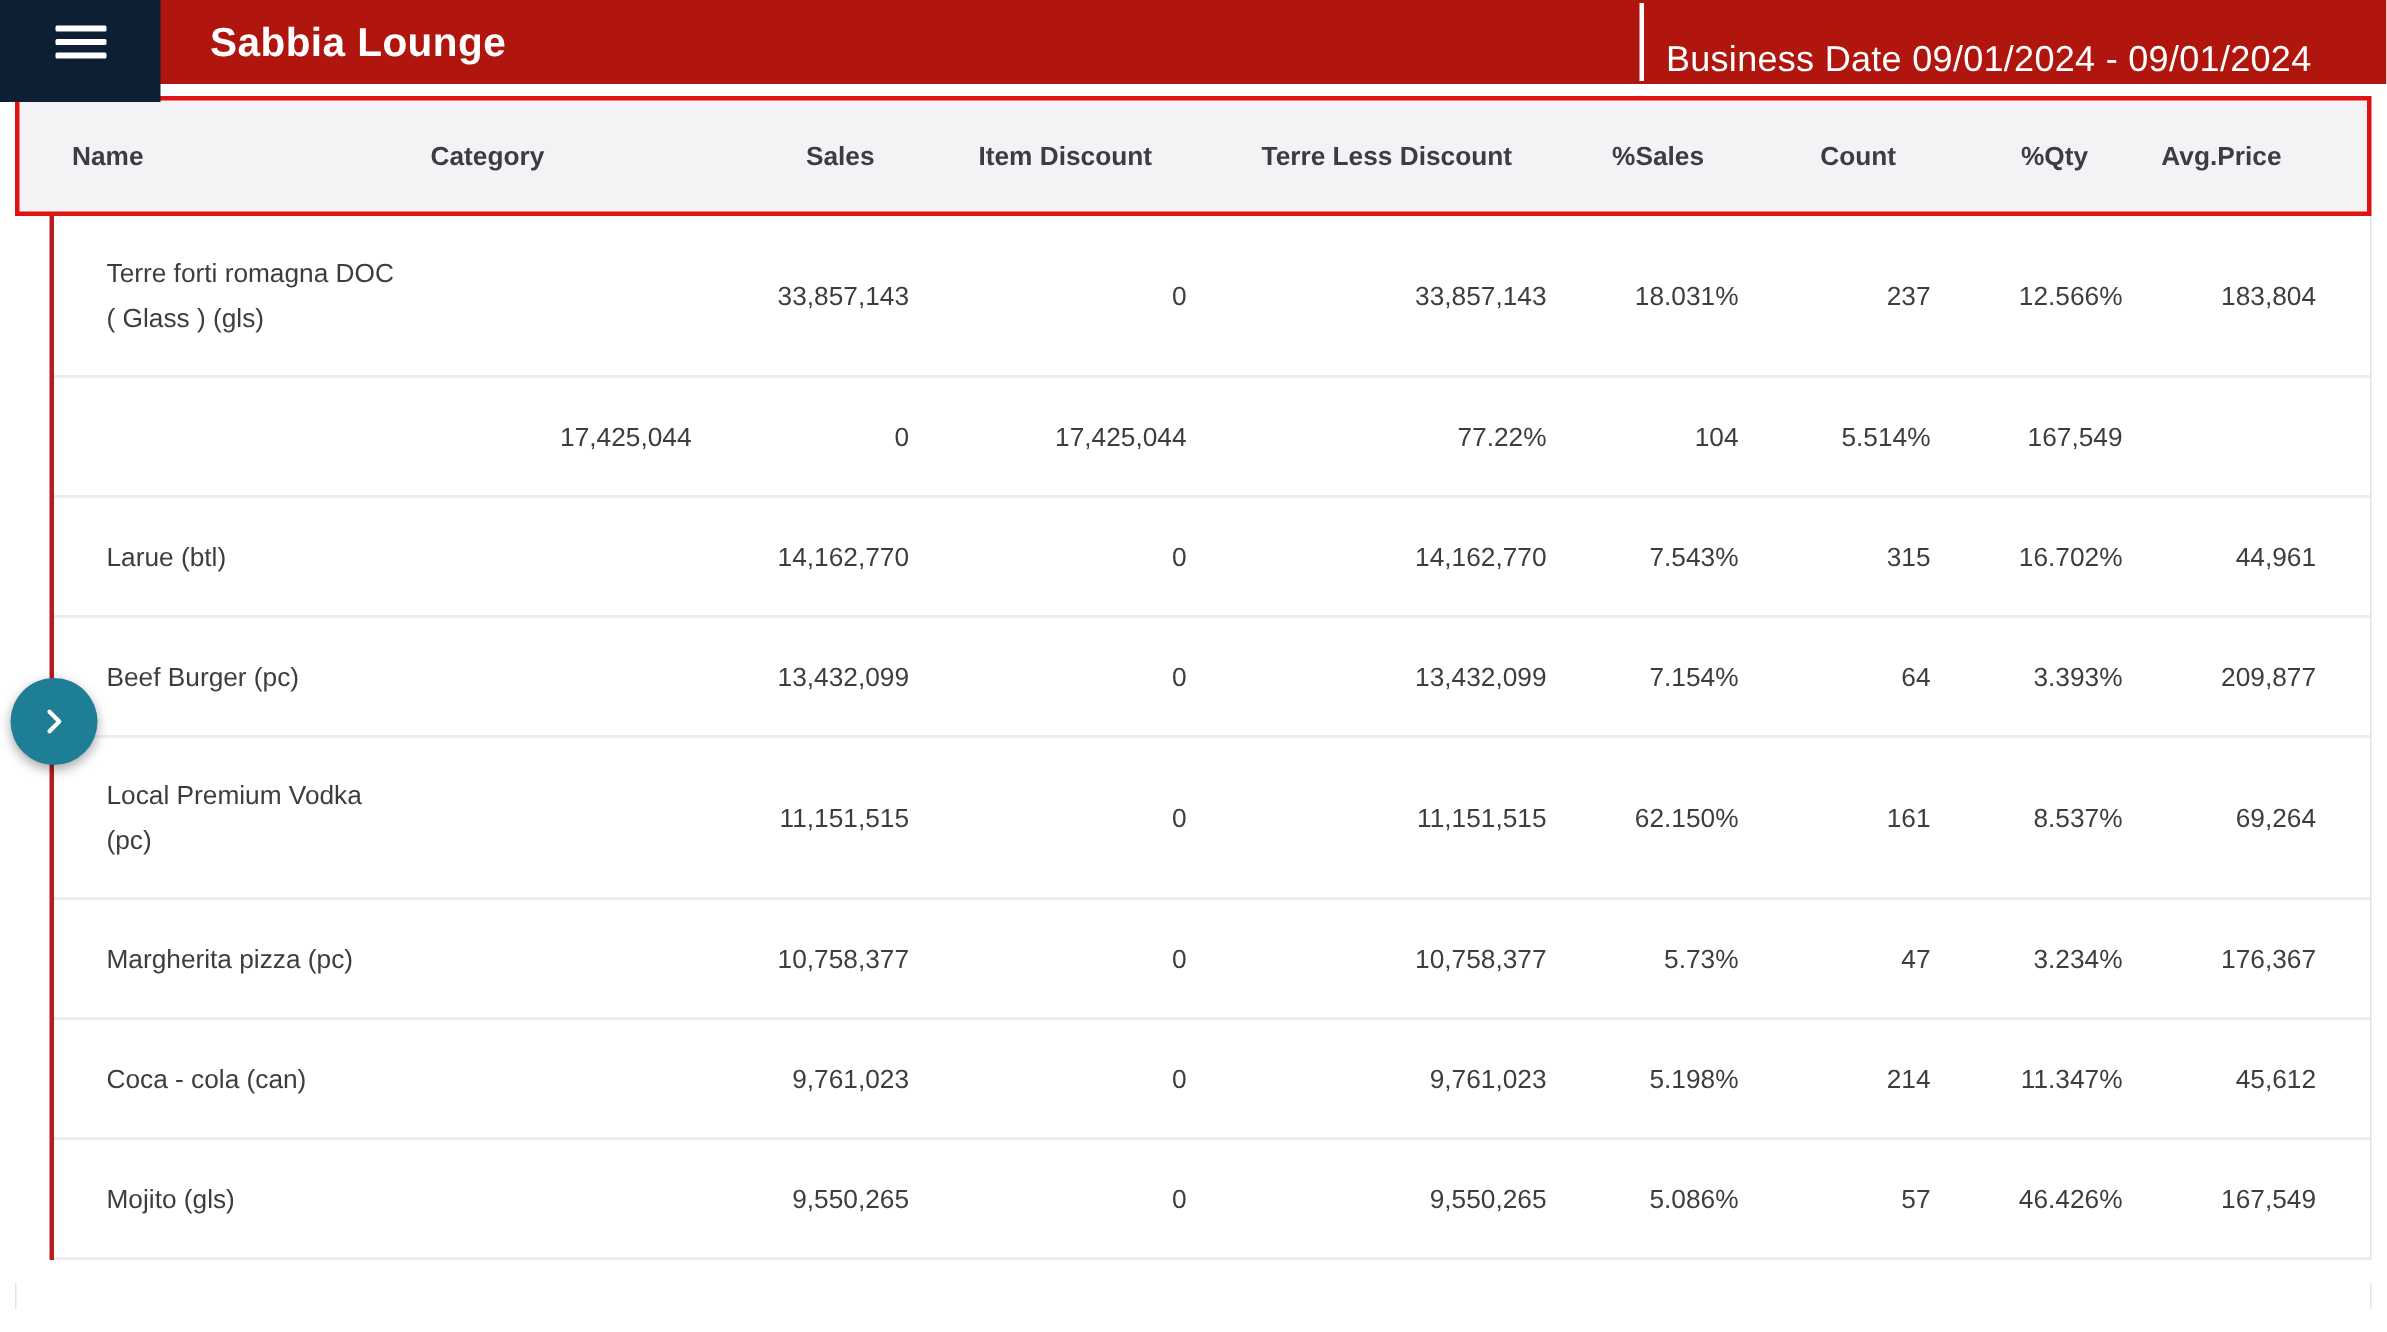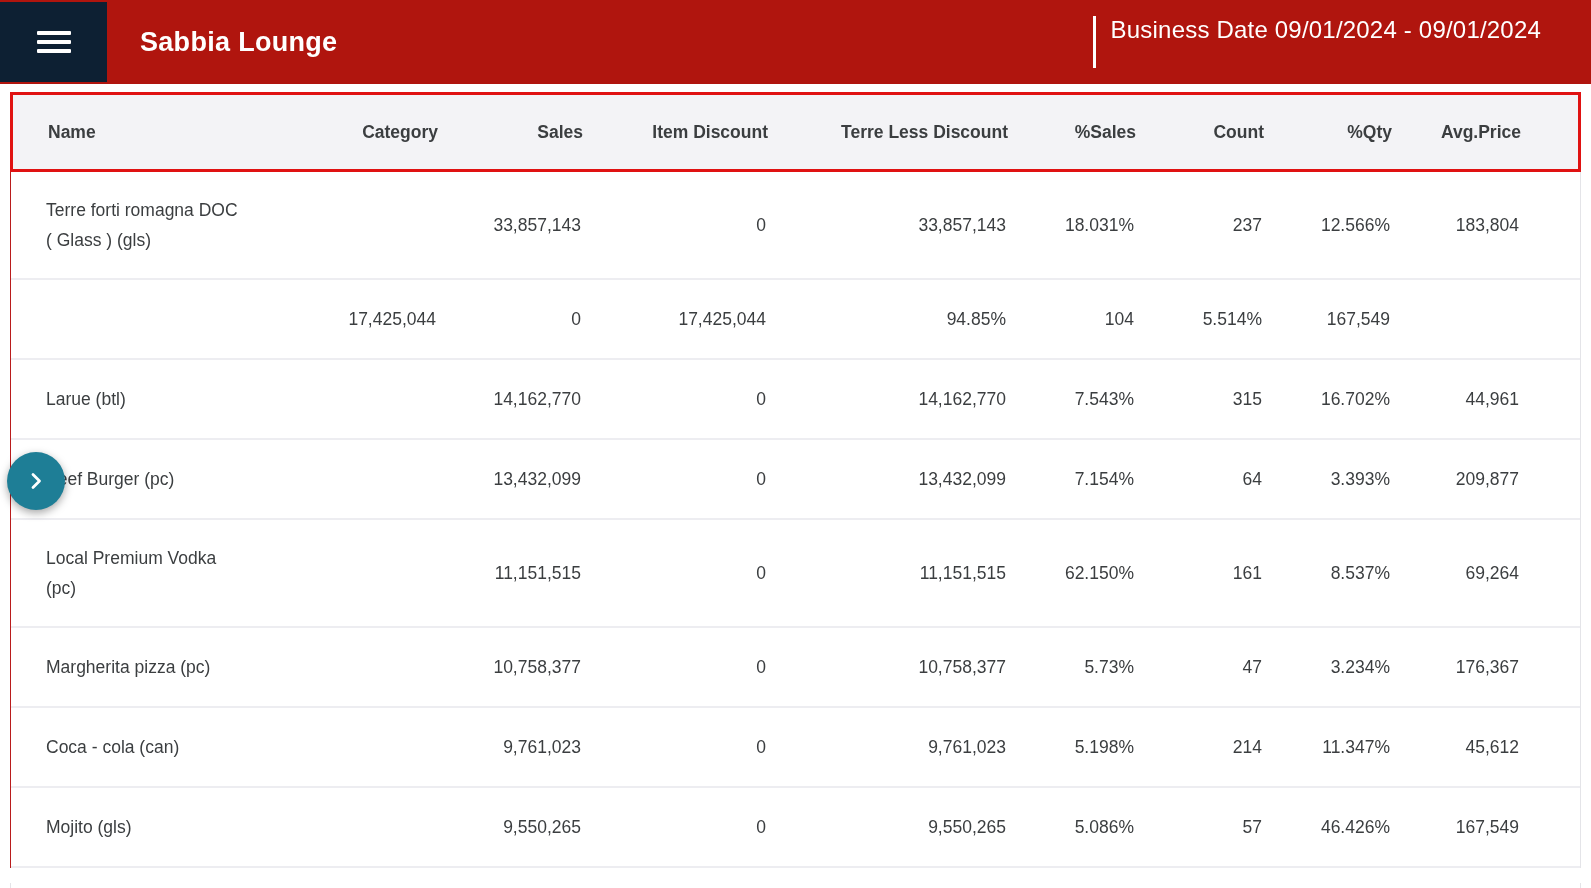--- a/index.html
+++ b/index.html
@@ -6,59 +6,59 @@
   html, body { margin: 0; padding: 0; }
   body {
     width: 1591px; height: 888px; overflow: hidden; position: relative;
     background: #fff;
     font-family: "Liberation Sans", sans-serif;
   }
 
   
   .app-bar {
     display: flex; align-items: center;
-    height: 84px; background: var(--app-bar-red, #b0150e);
+    height: 56px; background: var(--app-bar-red, #b0150e);
   }
   .menu-btn {
     width: 107px; height: 80px; flex: 0 0 107px;
     background: var(--menu-navy, #0d2033);
     display: flex; flex-direction: column; justify-content: center; align-items: center;
     gap: 5px; cursor: pointer;
   }
   .menu-btn .bar { display: block; width: 34px; height: 4px; background: #fff; border-radius: 1px; }
   .app-title {
     color: #fff; font-size: 27px; font-weight: bold; margin-left: 33px; letter-spacing: .3px;
   }
-  .date-wrap { margin-left: auto; display: flex; align-items: flex-start; gap: 15px; padding-right: 50px; cursor: pointer; padding-left: 36px; }
+  .date-wrap { margin-left: auto; display: flex; align-items: flex-end; gap: 15px; padding-right: 50px; cursor: pointer; padding-left: 36px; }
   .date-sep { width: 3px; height: 52px; background: #fff; }
   .date-text { color: #fff; font-size: 24px; font-weight: 500; letter-spacing: .2px; }
 
   
   .table-wrap { padding: 8px 10px 15px 10px; }
   .grid-row {
     display: grid;
     grid-template-columns: 230px 160px 145px 185px 240px 128px 128px 128px 129px 1fr;
     padding-left: 35px;
   }
   .thead {
     border: 3px solid var(--header-border-red, #e01212);
     background: var(--header-bg, #f3f3f6);
     height: 80px; align-items: center;
   }
   .h-cell { font-size: 17px; font-weight: 600; color: #26282b; }
-  .tbody { border-left: 1px solid #b91c1c; border-right: 1px solid #e4e4e8; background: #fff; }
+  .tbody { border-left: 3px solid #b91c1c; border-right: 1px solid #e4e4e8; background: #fff; margin-left: 23px; }
   .trow {
     min-height: 80px; padding-top: 23px; padding-bottom: 23px;
     align-items: center; border-bottom: 2px solid #ededf1; background: #fff;
   }
   .cell { font-size: 17.5px; color: #3b3e40; line-height: 30px; }
   .align-right { text-align: right; }
   .align-left { text-align: left; }
   .col-0 { padding-right: 28px; }
-  .col-1 { padding-left: 9px; text-align: right; }
+  .col-1 { padding-left: 9px; }
   .partial-row {
     height: 18px; margin: 0 10px; background: #fff;
     border-left: 1px solid #e4e4e8; border-right: 1px solid #e4e4e8;
   }
 
   
   .fab {
     position: absolute; left: 7px; top: 452px; width: 58px; height: 58px;
     border-radius: 50%; background: var(--fab-teal, #1e7e96);
     display: flex; align-items: center; justify-content: center;
@@ -104,21 +104,21 @@
         <div class="cell align-right col-5">18.031%</div>
         <div class="cell align-right col-6">237</div>
         <div class="cell align-right col-7">12.566%</div>
         <div class="cell align-right col-8">183,804</div>
       </div>
       <div class="grid-row trow">
         <div class="cell align-left col-1"></div>
         <div class="cell align-right col-2">17,425,044</div>
         <div class="cell align-right col-3">0</div>
         <div class="cell align-right col-4">17,425,044</div>
-        <div class="cell align-right col-5">94.85%</div>
+        <div class="cell align-right col-5">77.22%</div>
         <div class="cell align-right col-6">104</div>
         <div class="cell align-right col-7">5.514%</div>
         <div class="cell align-right col-8">167,549</div>
       </div>
       <div class="grid-row trow">
         <div class="cell align-left col-0">Larue (btl)</div>
         <div class="cell align-left col-1"></div>
         <div class="cell align-right col-2">14,162,770</div>
         <div class="cell align-right col-3">0</div>
         <div class="cell align-right col-4">14,162,770</div>

